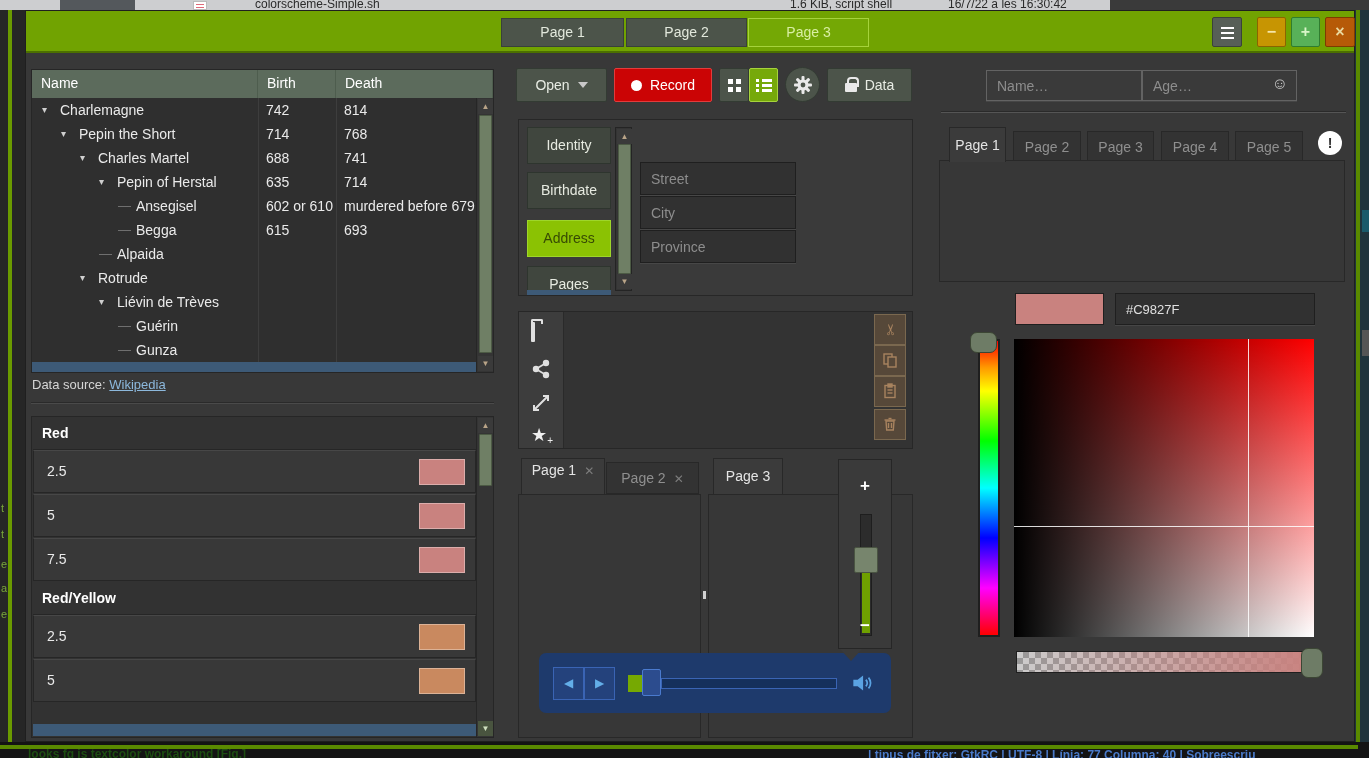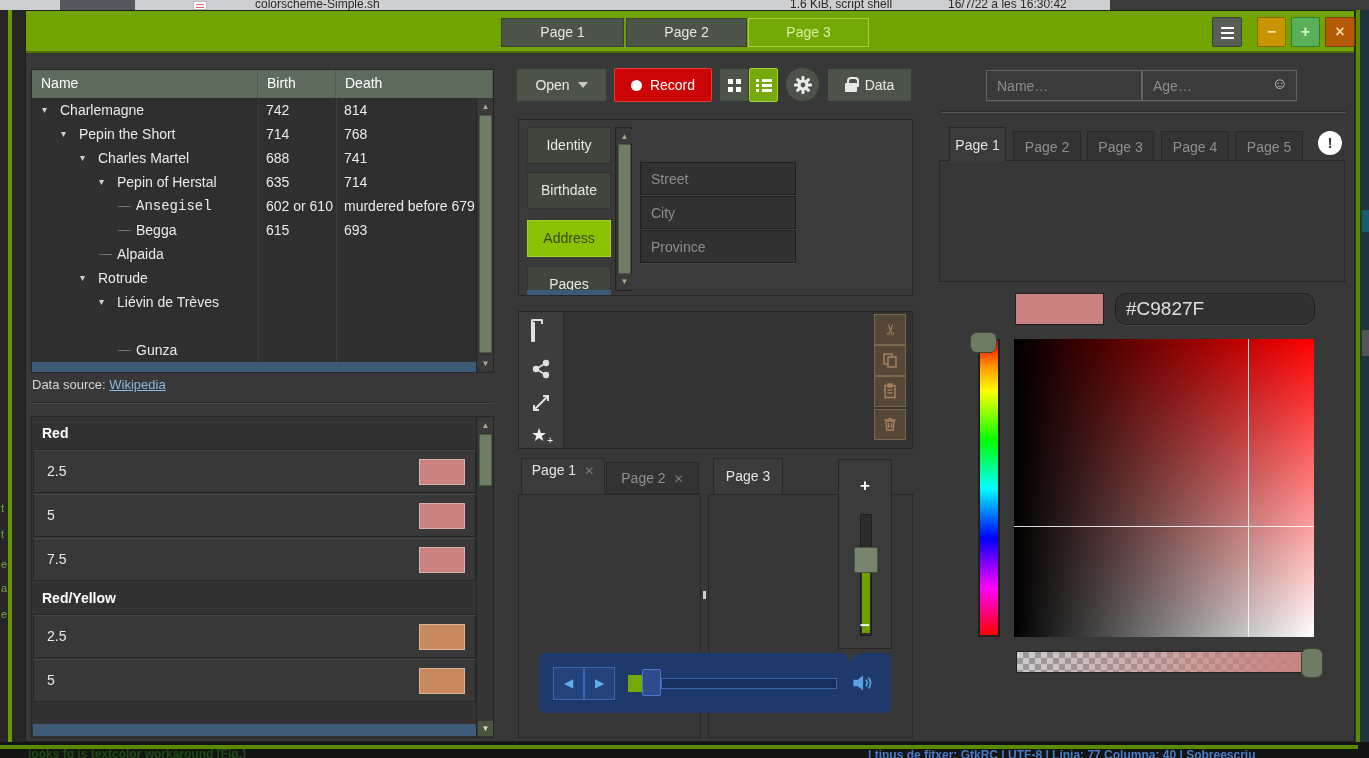--- a/index.html
+++ b/index.html
@@ -249,21 +249,21 @@
           </div>
           <div class="trow">
             <div class="tcell tname" style="padding-left: 67px;">
               <span class="expander">▾</span>
               <span>Pepin of Herstal</span>
             </div>
             <div class="tcell tbirth">635</div>
             <div class="tcell tdeath">714</div>
           </div>
           <div class="trow">
-            <div class="tcell tname" style="padding-left: 86px; font-family: Liberation Mono, monospace;">
+            <div class="tcell tname" style="padding-left: 86px;">
               <span class="leafdash"></span>
               <span>Ansegisel</span>
             </div>
             <div class="tcell tbirth">602 or 610</div>
             <div class="tcell tdeath">murdered before 679</div>
           </div>
           <div class="trow">
             <div class="tcell tname" style="padding-left: 86px; text-align: right;">
               <span class="leafdash"></span>
               <span>Begga</span>
@@ -289,20 +289,24 @@
           </div>
           <div class="trow">
             <div class="tcell tname" style="padding-left: 67px;">
               <span class="expander">▾</span>
               <span>Liévin de Trèves</span>
             </div>
             <div class="tcell tbirth"></div>
             <div class="tcell tdeath"></div>
           </div>
           <div class="trow">
+            <div class="tcell tname" style="padding-left: 86px;">
+              <span class="leafdash"></span>
+              <span>Guérin</span>
+            </div>
             <div class="tcell tbirth"></div>
             <div class="tcell tdeath"></div>
           </div>
           <div class="trow">
             <div class="tcell tname" style="padding-left: 86px;">
               <span class="leafdash"></span>
               <span>Gunza</span>
             </div>
             <div class="tcell tbirth"></div>
             <div class="tcell tdeath"></div>
@@ -509,21 +513,21 @@
 
     <div class="nb-tab active" style="left:923px;top:116px;width:57px;height:35px;line-height:34px">Page 1</div>
     <div class="nb-tab" style="left:987px;top:120px;width:68px;height:31px;line-height:30px">Page 2</div>
     <div class="nb-tab" style="left:1061px;top:120px;width:67px;height:31px;line-height:30px">Page 3</div>
     <div class="nb-tab" style="left:1135px;top:120px;width:68px;height:31px;line-height:30px">Page 4</div>
     <div class="nb-tab" style="left:1209px;top:120px;width:68px;height:31px;line-height:30px">Page 5</div>
     <div id="r-alert" class="abs">!</div>
     <div id="r-content" class="abs"></div>
 
     <div id="cp-swatch" class="abs" style="background: rgb(201, 130, 127);"></div>
-    <div class="abs" id="cp-hex"><input class="entry" style="font-size: 19px; border-radius: 11px;" value="#C9827F"></div>
+    <div class="abs" id="cp-hex"><input class="entry" style="font-size: 13px;" value="#C9827F"></div>
     <div id="hue-bar" class="abs"></div>
     <div id="hue-handle" class="pick-handle"></div>
     <div id="sv-square" class="abs">
       <div id="sv-vline" class="abs"></div>
       <div id="sv-hline" class="abs"></div>
     </div>
     <div id="alpha-bar" class="abs" style="background: linear-gradient(to right, rgba(201, 130, 127, 0), rgb(201, 130, 127)) 0px 0px / auto, linear-gradient(45deg, rgb(153, 153, 153) 25%, transparent 25%, transparent 75%, rgb(153, 153, 153) 75%) 0px 0px / 12px 12px, linear-gradient(45deg, rgb(153, 153, 153) 25%, rgb(204, 204, 204) 25%, rgb(204, 204, 204) 75%, rgb(153, 153, 153) 75%) 6px 6px / 12px 12px;"></div>
     <div id="alpha-handle" class="pick-handle"></div>
 
   </div>

